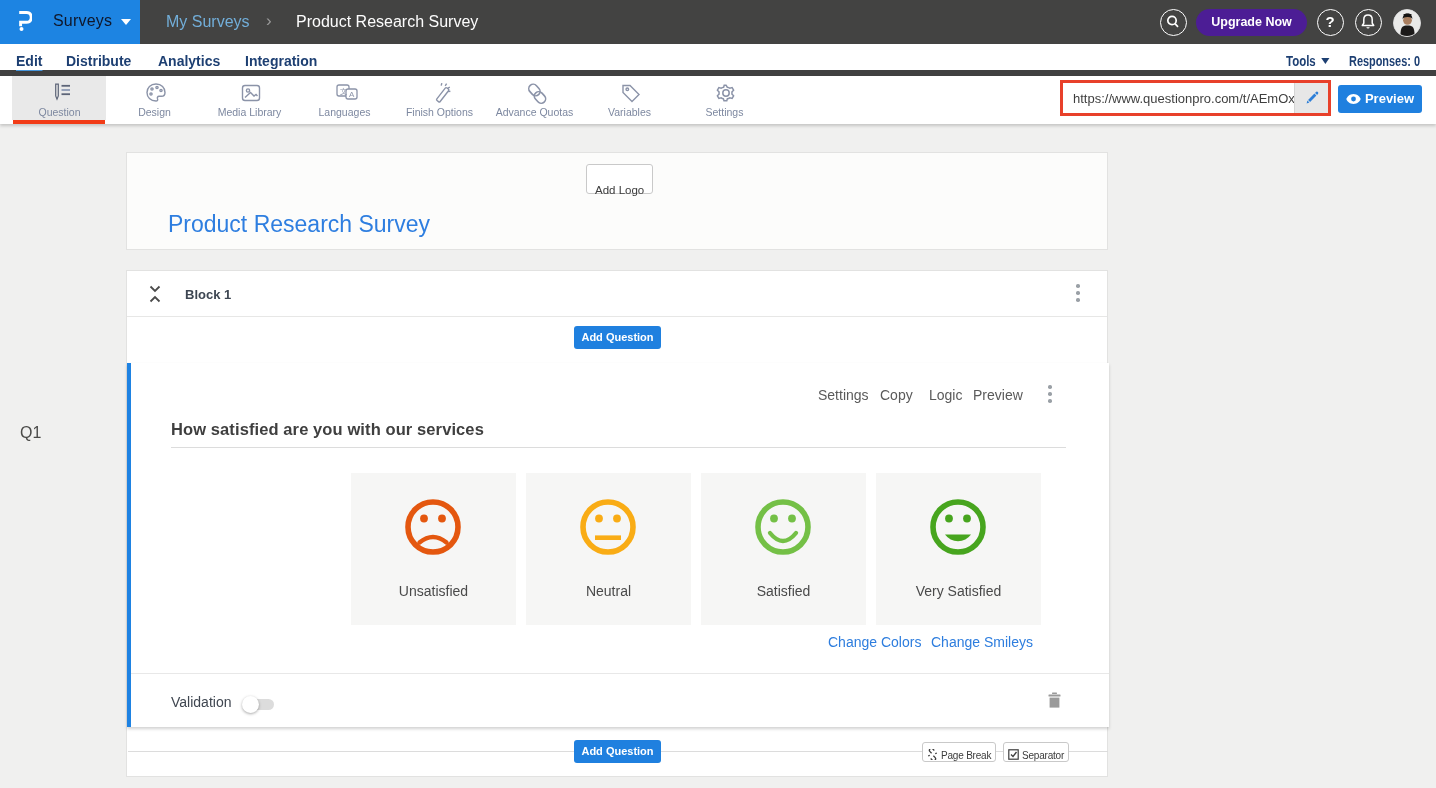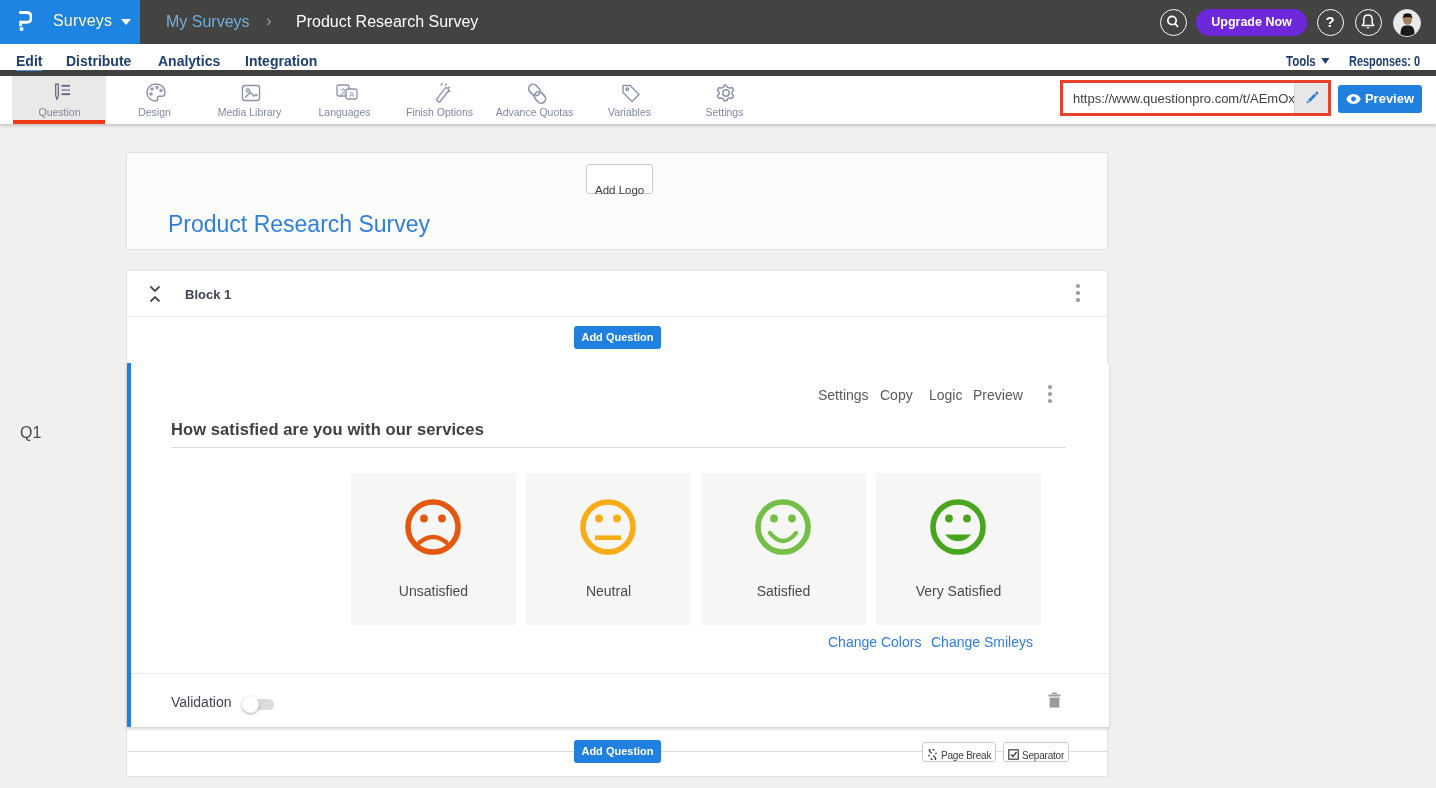--- a/index.html
+++ b/index.html
@@ -2,27 +2,27 @@
 <html><head>
 <meta charset="utf-8">
 <style>
   * { margin:0; padding:0; box-sizing:border-box; }
   html,body { width:1436px; height:788px; overflow:hidden; }
   body { font-family:"Liberation Sans", sans-serif; background:#f0f0ef; position:relative; }
 
   
   #topbar { position:absolute; left:0; top:0; width:1436px; height:44px; background:#434342; }
   #logoblock { position:absolute; left:0; top:0; width:140px; height:44px; background:#1d84e2; }
-  #surveys-txt { position:absolute; left:53px; top:12px; color:#fef9c3; font-size:16px; font-weight:500; letter-spacing:.2px;}
+  #surveys-txt { position:absolute; left:53px; top:12px; color:#0f172a; font-size:16px; font-weight:500; letter-spacing:.2px;}
   #surveys-caret { position:absolute; left:121px; top:19px; width:0; height:0; border-left:5.5px solid transparent; border-right:5.5px solid transparent; border-top:6.5px solid #fff; }
   #crumb1 { position:absolute; left:166px; top:13px; color:#72aed9; font-size:16px; }
   #crumb-sep { position:absolute; left:266px; top:11px; color:#9a9a9a; font-size:17px; }
   #crumb2 { position:absolute; left:296px; top:13px; color:#fdfdfd; font-size:16px; }
   .cicn { position:absolute; top:9px; width:27px; height:27px; border:1.5px solid #fff; border-radius:50%; }
-  #upgrade { position:absolute; left:1196px; top:9px; width:111px; height:27px; background:#6d28d9; border-radius:14px; color:#fff; font-size:12.5px; font-weight:bold; text-align:center; line-height:27px; }
+  #upgrade { position:absolute; left:1196px; top:9px; width:111px; height:27px; background:#4c1d95; border-radius:14px; color:#fff; font-size:12.5px; font-weight:bold; text-align:center; line-height:27px; }
   #avatar { position:absolute; left:1393px; top:8.5px; width:28px; height:28px; border-radius:50%; background:#e9e9e8; overflow:hidden; border:1px solid #d8d8d8;}
 
   
   #tabbar { position:absolute; left:0; top:44px; width:1436px; height:32px; background:#fff; border-bottom:6px solid #404040; }
   .tab { position:absolute; top:9px; color:#1d3f72; font-size:14px; font-weight:bold; }
   #tools { position:absolute; left:1286px; top:9px; color:#1d3f72; font-size:14px; font-weight:bold; transform:scaleX(.82); transform-origin:left center; white-space:nowrap; }
   #resp { position:absolute; left:1349px; top:9px; color:#1d3f72; font-size:14px; font-weight:bold; transform:scaleX(.78); transform-origin:left center; white-space:nowrap; }
 
   
   #toolbar { position:absolute; left:0; top:76px; width:1436px; height:48px; background:#fff; box-shadow:0 2px 3px rgba(0,0,0,.18); }

